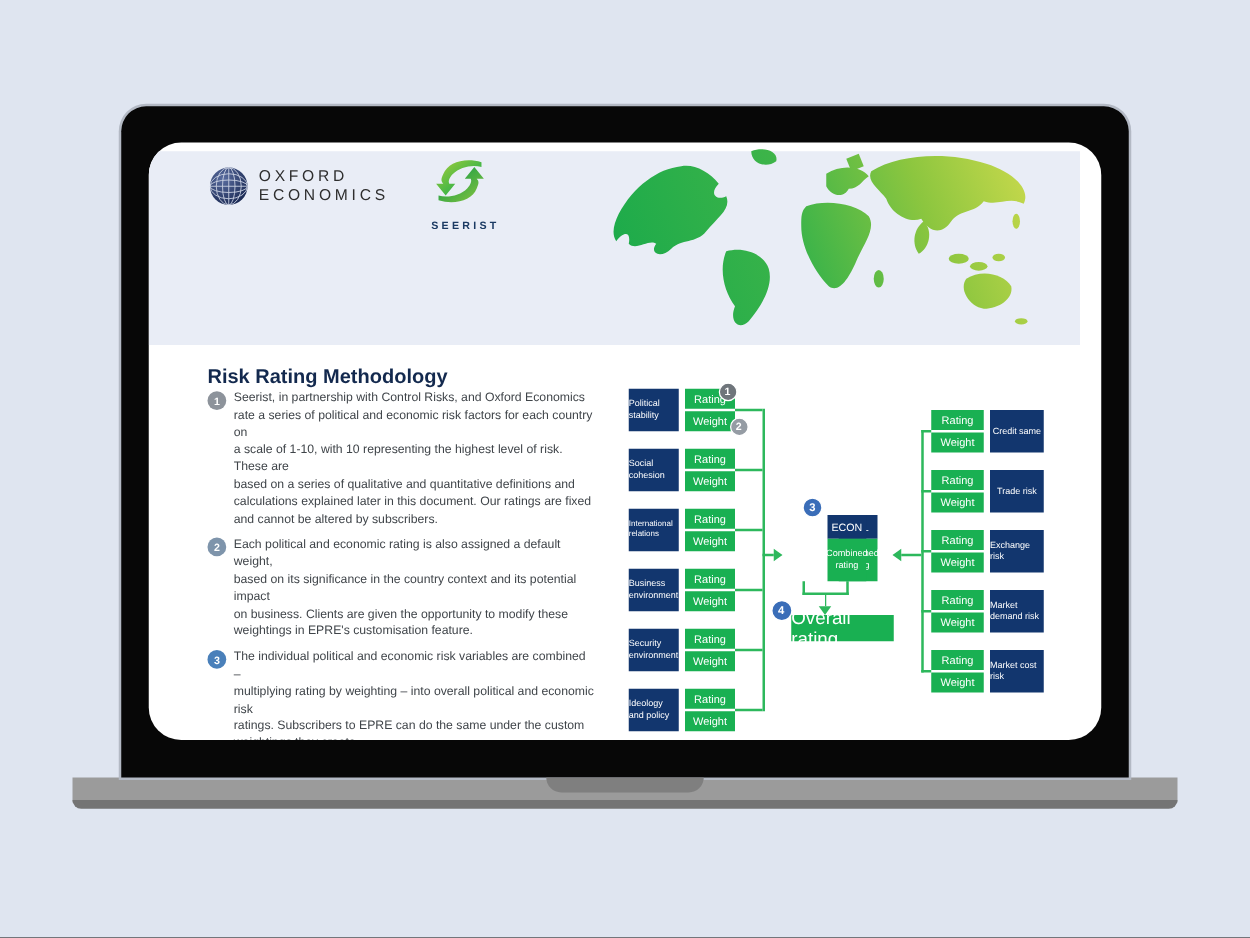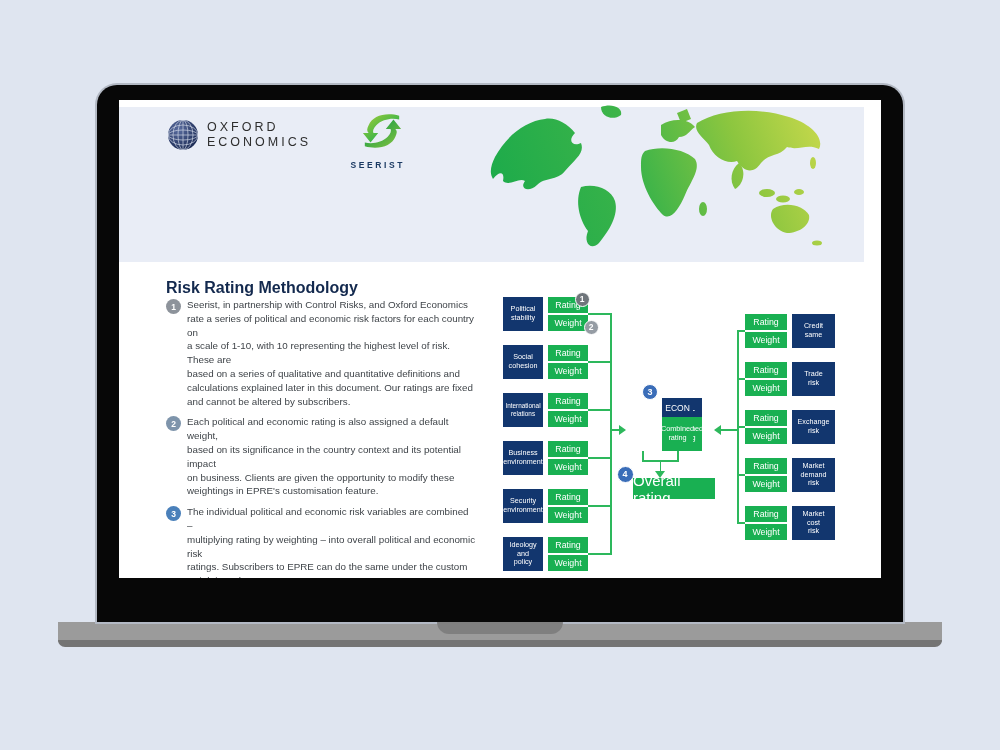--- a/index.html
+++ b/index.html
@@ -27,32 +27,32 @@
   .laptop-base-lip{
     position:absolute;left:58px;top:640px;width:884px;height:7px;
     background:#747474;border-radius:0 0 10px 10px;
   }
   .base-notch{
     position:absolute;left:437px;top:622px;width:126px;height:12px;
     background:#7f7f7f;border-radius:0 0 14px 14px;
   }
   
   .screen{
-    position:absolute;left:119px;top:100px;width:762px;height:478px;
-    background:#ffffff;overflow:hidden;
+    position:absolute;left:119px;top:114px;width:762px;height:478px;
+    background:#ffffff;overflow:hidden;border-radius:26px;
   }
   .header-band{
     position:absolute;left:0;top:7px;width:745px;height:155px;
     background:#e9edf6;
   }
   
   .oxford-logo{position:absolute;left:48px;top:19px;display:flex;align-items:center;gap:8px;}
   .oxford-text{font-size:12.5px;letter-spacing:3px;color:#2e2e2e;line-height:15.5px;white-space:pre;}
   
-  .seerist-logo{position:absolute;left:226px;top:10px;width:60px;text-align:right;}
+  .seerist-logo{position:absolute;left:226px;top:10px;width:60px;text-align:left;}
   .seerist-label{margin-top:4px;font-size:8.5px;font-weight:bold;letter-spacing:2.6px;color:#1b3a63;}
   
   .page-title{
     position:absolute;left:47px;top:86px;
     font-size:26px;line-height:1.2;color:#1e4283;letter-spacing:0.2px;
     white-space:pre;
   }
   
   .globe-art{position:absolute;left:362px;top:1px;}
   
@@ -70,22 +70,22 @@
   .point-text{
     font-size:9.8px;line-height:13.8px;color:#3f4449;white-space:pre-line;
   }
   
   .diagram{position:absolute;left:380px;top:190px;width:340px;height:288px;}
   .pol-col{position:absolute;left:4px;top:7px;display:flex;flex-direction:column;gap:14px;}
   .econ-col{position:absolute;left:246px;top:24px;display:flex;flex-direction:column;gap:14px;}
   .factor-row{display:flex;gap:5px;height:34px;}
   .factor-box{
     width:40px;height:34px;background:var(--navy);color:#fff;
-    font-size:7.2px;line-height:1.2;text-align:center;
-    display:flex;align-items:center;justify-content:center;padding:11px;
+    font-size:7.2px;line-height:1.2;
+    display:flex;align-items:center;justify-content:center;padding:0;
   }
   .econ-col .factor-box{width:43px;}
   .rw-pair{display:flex;flex-direction:column;gap:2px;}
   .rw-box{
     width:40px;height:16px;background:var(--green);color:#fff;
     font-size:8.8px;display:flex;align-items:center;justify-content:center;
   }
   .econ-col .rw-box{width:42px;}
   .gline{position:absolute;background:var(--line);}
   .tri-right{position:absolute;width:0;height:0;border-top:5px solid transparent;border-bottom:5px solid transparent;border-left:7px solid var(--line);}

